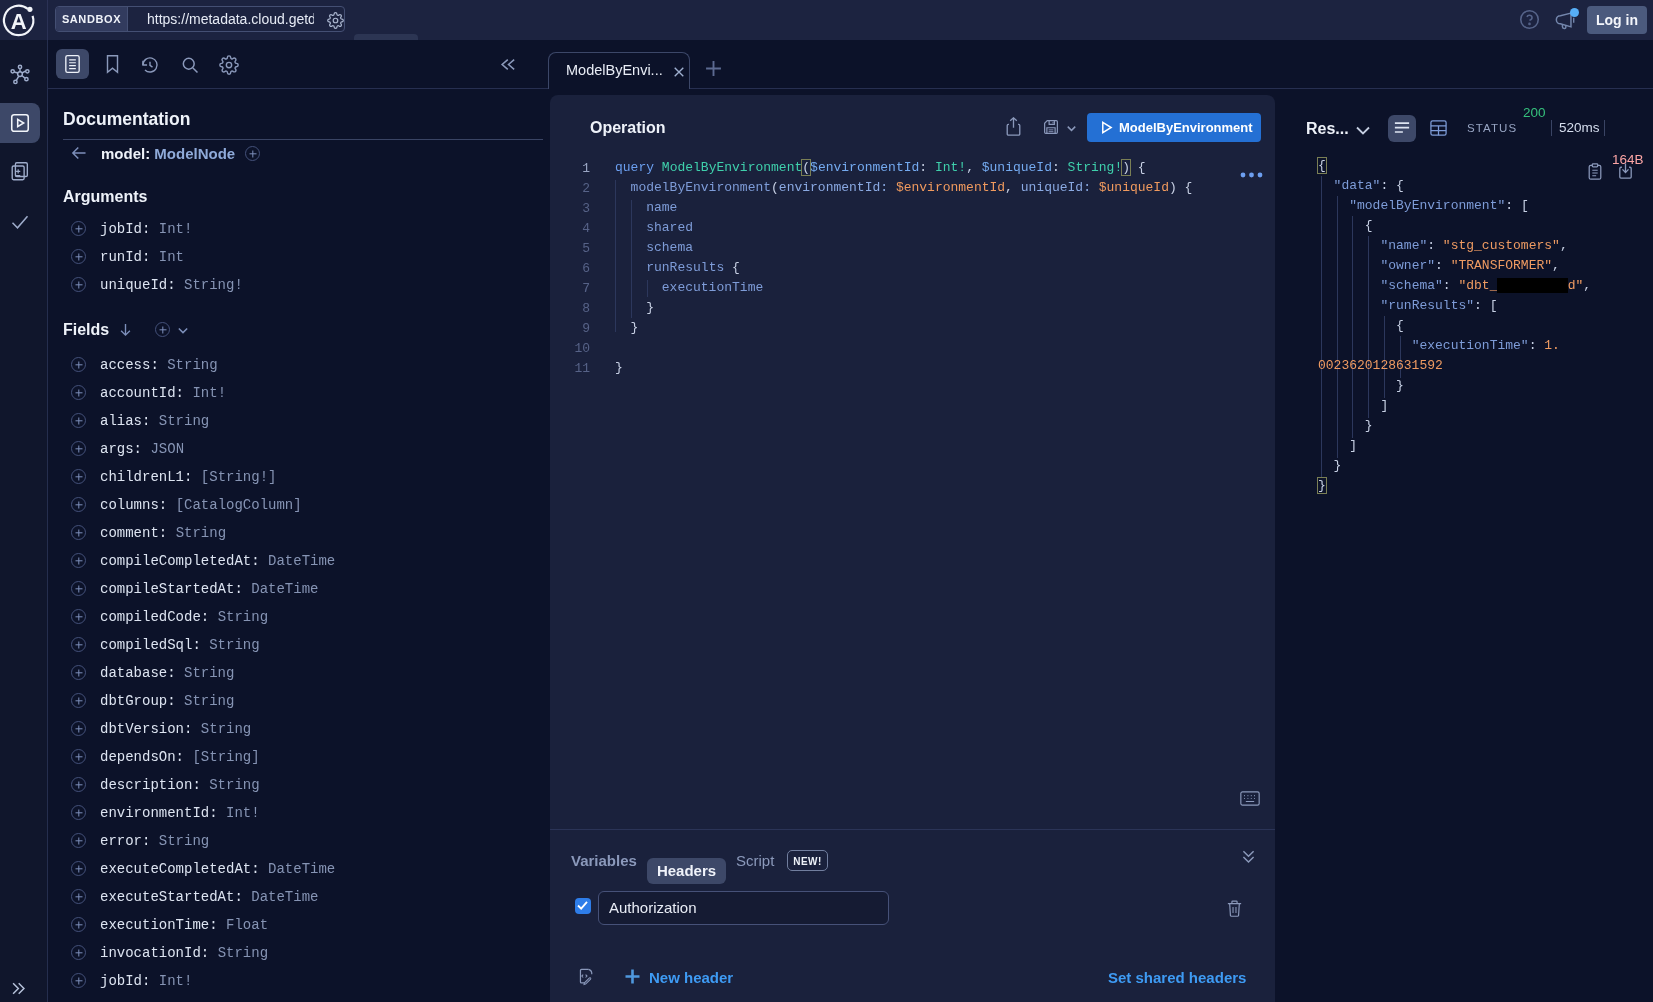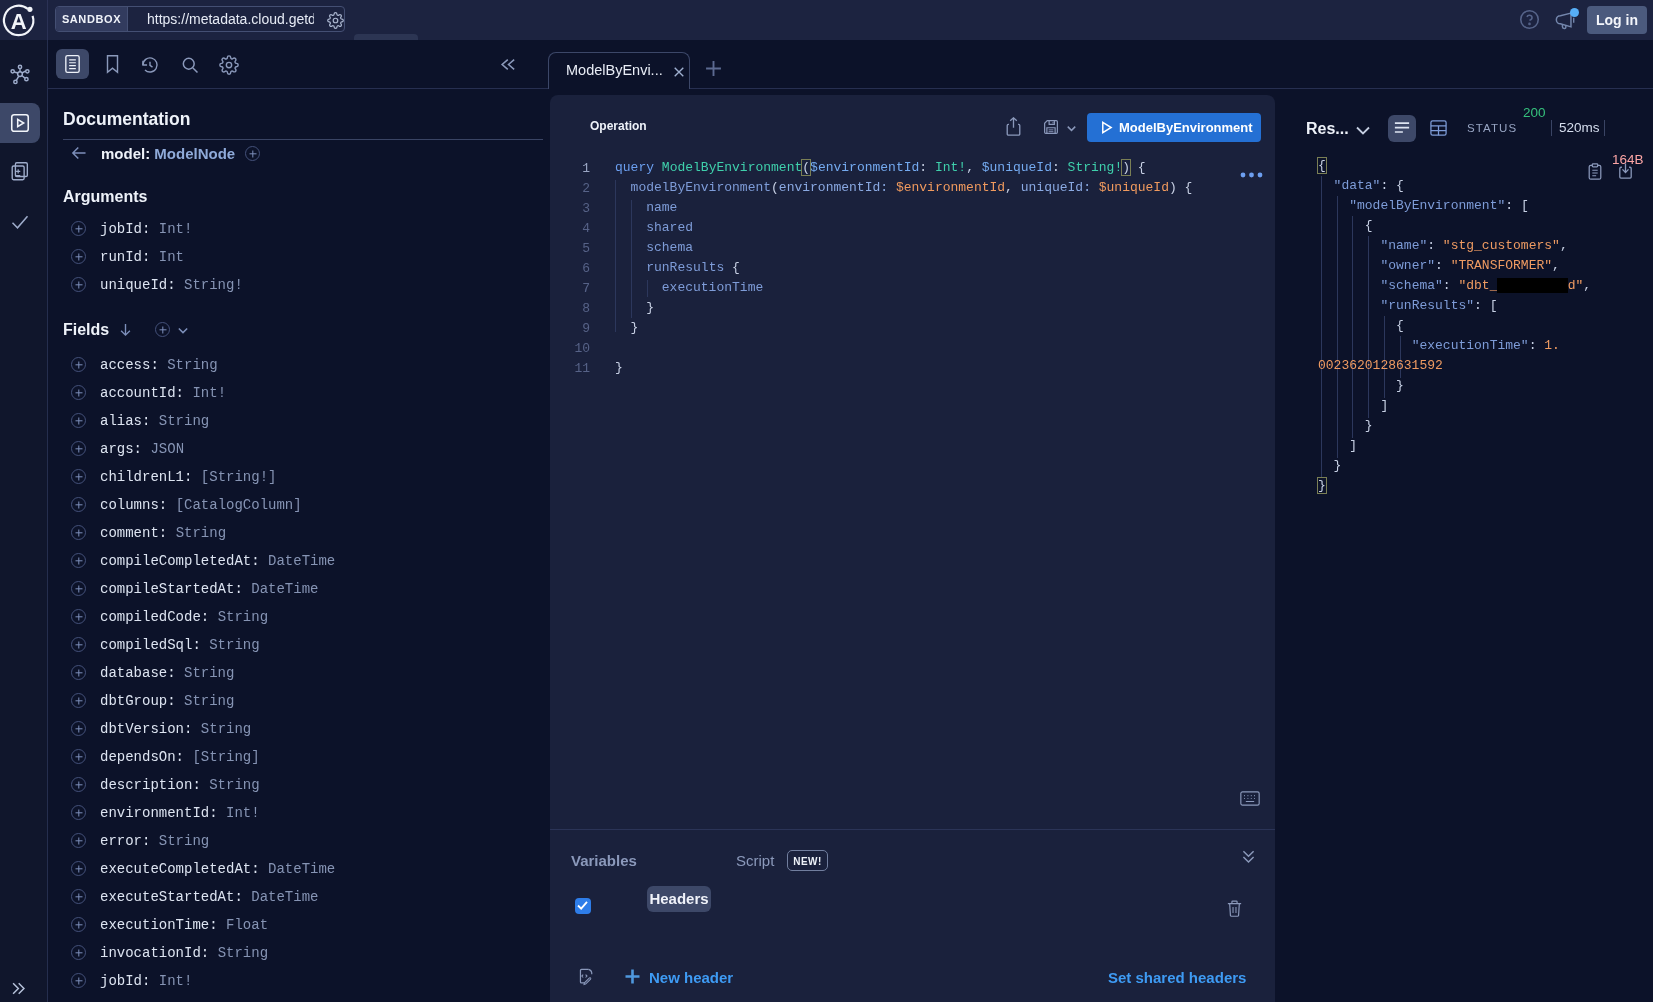--- a/index.html
+++ b/index.html
@@ -232,21 +232,21 @@
     <span style="position:absolute;left:17px;top:9px">ModelByEnvi...</span>
     <svg class="abs" style="left:124px;top:13px" width="12" height="12" viewBox="0 0 14 14" fill="none" stroke="#9fb0d0" stroke-width="1.6">
       <path d="M2 2 L12 12 M12 2 L2 12"></path>
     </svg>
   </div>
   <svg class="abs" style="left:705px;top:60px" width="17" height="17" viewBox="0 0 16 16" fill="none" stroke="#5c6a91" stroke-width="1.8">
     <path d="M8 1 v14 M1 8 h14"></path>
   </svg>
 
   <div id="card">
-    <div style="position:absolute;left:40px;top:24px;color:#eef2f9;font-weight:bold;font-size:12px;">Operation</div>
+    <div style="position:absolute;left:40px;top:24px;color:#eef2f9;font-weight:bold;font-size:16px;">Operation</div>
 
     <svg class="abs" style="left:455px;top:22px" width="17" height="19" viewBox="0 0 20 23" fill="none" stroke="#8b99bb" stroke-width="1.6">
       <path d="M10 1 v12 M6 4.5 L10 1 L14 4.5"></path>
       <path d="M4.5 9 H3.8 a1.4 1.4 0 0 0 -1.4 1.4 V20.6 a1.4 1.4 0 0 0 1.4 1.4 H16.2 a1.4 1.4 0 0 0 1.4 -1.4 V10.4 a1.4 1.4 0 0 0 -1.4 -1.4 H15.5"></path>
     </svg>
 
     <svg class="abs" style="left:492px;top:23px" width="18" height="18" viewBox="0 0 24 24" fill="none" stroke="#8b99bb" stroke-width="1.6">
       <path d="M7 3.5 H19 a1.5 1.5 0 0 1 1.5 1.5 V19 a1.5 1.5 0 0 1 -1.5 1.5 H5 a1.5 1.5 0 0 1 -1.5 -1.5 V7 Z"></path>
       <path d="M9.5 3.8 v4.8 h7 v-4.8"></path>
       <path d="M14.7 5.2 v2" stroke-width="1.2"></path>
@@ -298,32 +298,33 @@
         <circle cx="20" cy="3" r="2.4" fill="#6d9ff0"></circle>
     </svg>
 
     <svg class="abs" style="left:690px;top:696px" width="20" height="15" viewBox="0 0 24 18" fill="none" stroke="#8b99bb" stroke-width="1.4">
       <rect x="1" y="1" width="22" height="16" rx="2"></rect>
       <path d="M5 5.5 h1 M9 5.5 h1 M13 5.5 h1 M17 5.5 h1 M5 9 h1 M9 9 h1 M13 9 h1 M17 9 h1 M7 12.5 h10" stroke-width="1.3"></path>
     </svg>
     <div id="cardhr"></div>
 
     <div style="position:absolute;left:21px;top:757px;color:#8b99bb;font-size:15px;font-weight:bold;">Variables</div>
-    <div class="seltab" style="position:absolute;left:97px;top:791px;width:64px;height:26px;text-align:center;line-height:26px;font-size:15px;">Headers</div>
+    <div class="seltab" style="position:absolute;left:97px;top:763px;width:79px;height:26px;text-align:center;line-height:26px;font-size:15px;">Headers</div>
     <div style="position:absolute;left:186px;top:757px;color:#8b99bb;font-size:15px;">Script</div>
     <div style="position:absolute;left:237px;top:755px;width:41px;height:21px;border:1px solid #717e9e;border-radius:5px;color:#eef2f9;font-size:10px;font-weight:bold;letter-spacing:0.5px;text-align:center;line-height:21px;">NEW!</div>
     <svg class="abs" style="left:691px;top:754px" width="15" height="16" viewBox="0 0 20 22" fill="none" stroke="#8b99bb" stroke-width="2">
       <path d="M3 3 l7 7 7-7 M3 11 l7 7 7-7"></path>
     </svg>
 
     <div style="position:absolute;left:25px;top:803px;width:16px;height:16px;background:#2e7de9;border-radius:4px;">
       <svg style="position:absolute;left:2px;top:3px" width="11" height="9" viewBox="0 0 12 10" fill="none" stroke="#fff" stroke-width="2">
         <path d="M1 5 l3.5 3.5 L11 1"></path>
       </svg>
     </div>
+    <div style="position:absolute;left:48px;top:796px;width:291px;height:34px;border:1px solid #465178;border-radius:6px;background:#151b33;color:#e9edf6;font-size:15px;line-height:32px;padding-left:10px;">Authorization</div>
 
     <svg class="abs" style="left:677px;top:805px" width="15" height="17" viewBox="0 0 20 23" fill="none" stroke="#8b99bb" stroke-width="1.6">
       <path d="M1 5 h18 M6.5 5 V2.5 a1 1 0 0 1 1-1 h5 a1 1 0 0 1 1 1 V5"></path>
       <path d="M3.5 5 l1 16 a1.5 1.5 0 0 0 1.5 1 h8 a1.5 1.5 0 0 0 1.5-1 l1-16"></path>
       <path d="M8 9.5 v8 M12 9.5 v8" stroke-width="1.4"></path>
     </svg>
 
     <svg class="abs" style="left:28px;top:873px" width="18" height="18" viewBox="0 0 22 22" fill="none" stroke="#8b99bb" stroke-width="1.5">
       <path d="M12.8 1.8 H4.3 a1.3 1.3 0 0 0 -1.3 1.3 V17 a1.3 1.3 0 0 0 1.3 1.3 H7.5"></path>
       <path d="M12.8 1.8 c2 0.4 3.6 2 4 4 V7.5"></path>

